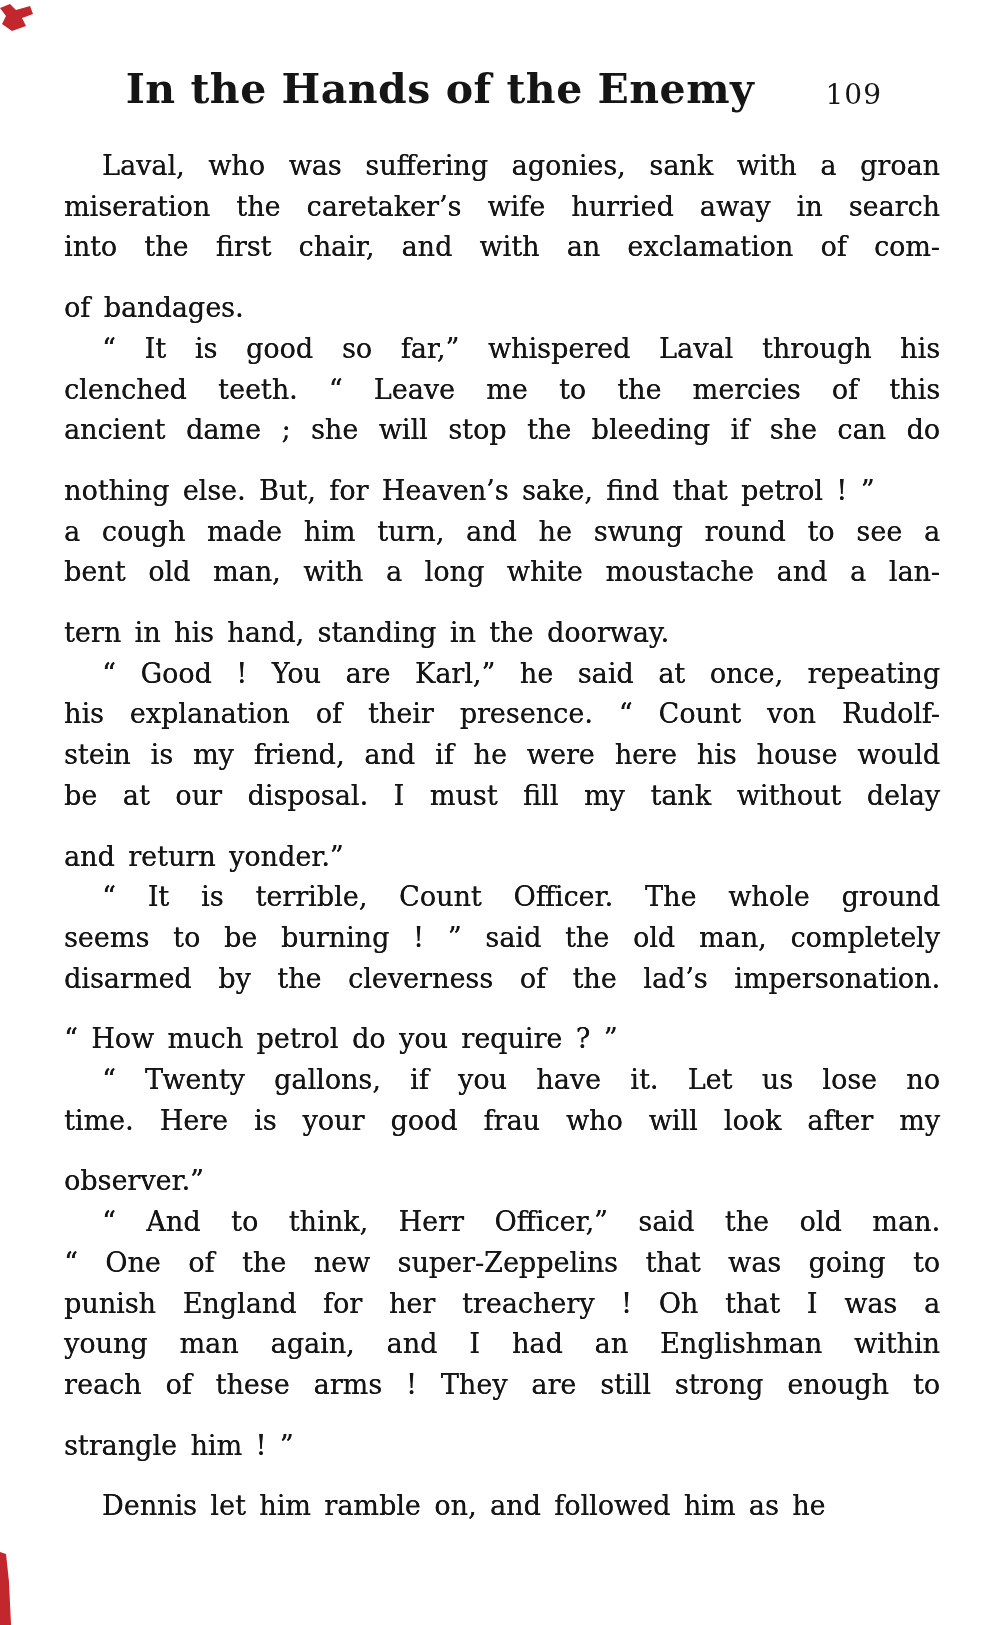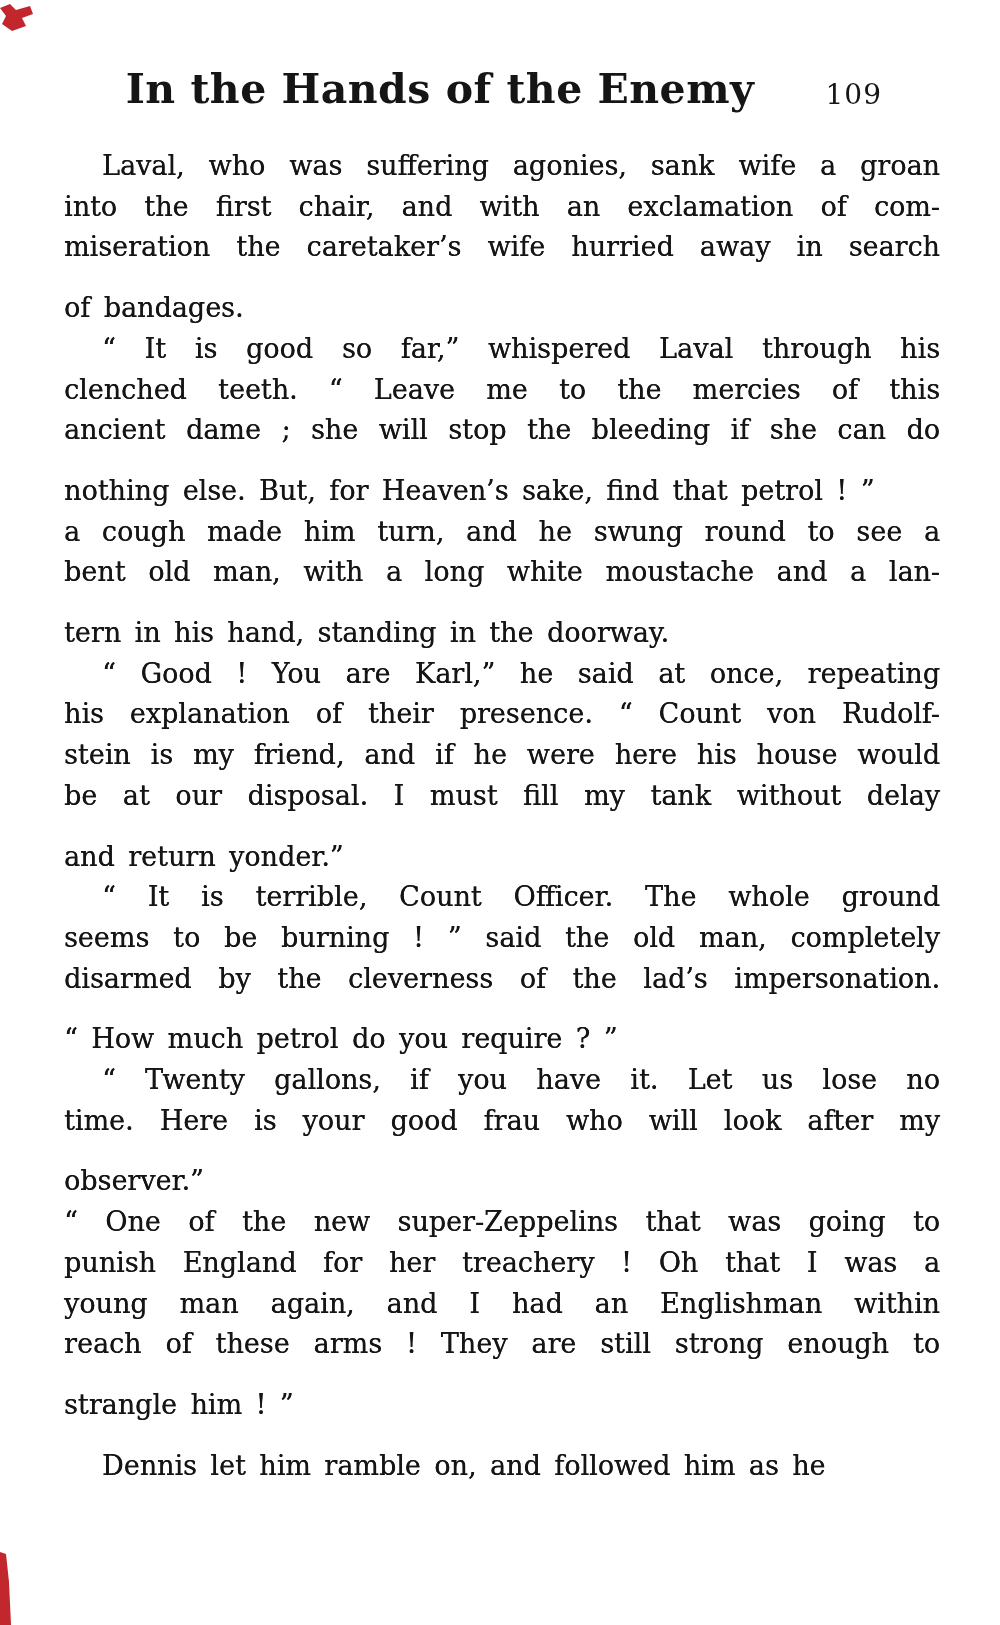--- a/index.html
+++ b/index.html
@@ -62,23 +62,23 @@
     <polygon points="0,6 10,2 16,8 30,4 33,12 22,16 26,24 12,29 2,22 6,14" fill="#c1272d"></polygon>
   </svg>
 
   <div class="header">
     <span class="running-title">In the Hands of the Enemy</span>
     <span class="page-number">109</span>
   </div>
 
   <div class="text-block">
       <div class="para">
-        <div class="line first">Laval, who was suffering agonies, sank wife a groan</div>
+        <div class="line first">Laval, who was suffering agonies, sank with a groan</div>
+        <div class="line">miseration the caretaker’s wife hurried away in search</div>
         <div class="line">into the first chair, and with an exclamation of com-</div>
-        <div class="line">miseration the caretaker’s wife hurried away in search</div>
         <div class="line last">of  bandages.</div>
       </div>
       <div class="para">
         <div class="line first">“ It is good so far,” whispered Laval through his</div>
         <div class="line">clenched teeth.  “ Leave me to the mercies of this</div>
         <div class="line">ancient dame ; she will stop the bleeding if she can do</div>
         <div class="line last">nothing else.  But, for Heaven’s sake, find that petrol ! ”</div>
       </div>
       <div class="para">
         <div class="line">a cough made him turn, and he swung round to see a</div>
@@ -97,20 +97,21 @@
         <div class="line">seems to be burning ! ”  said the old man, completely</div>
         <div class="line">disarmed by the cleverness of the lad’s impersonation.</div>
         <div class="line last">“ How  much  petrol  do  you  require ? ”</div>
       </div>
       <div class="para">
         <div class="line first">“ Twenty gallons, if you have it.  Let us lose no</div>
         <div class="line">time.  Here is your good frau who will look after my</div>
         <div class="line last">observer.”</div>
       </div>
       <div class="para">
+        <div class="line first">“ And to think, Herr Officer,” said the old man.</div>
         <div class="line">“ One of the new super-Zeppelins that was going to</div>
         <div class="line">punish England for her treachery !  Oh that I was a</div>
         <div class="line">young man again, and I had an Englishman within</div>
         <div class="line">reach of these arms !  They are still strong enough to</div>
         <div class="line last">strangle  him ! ”</div>
       </div>
       <div class="para">
         <div class="line first last">Dennis let him ramble on, and followed him as he</div>
       </div>
     </div>

